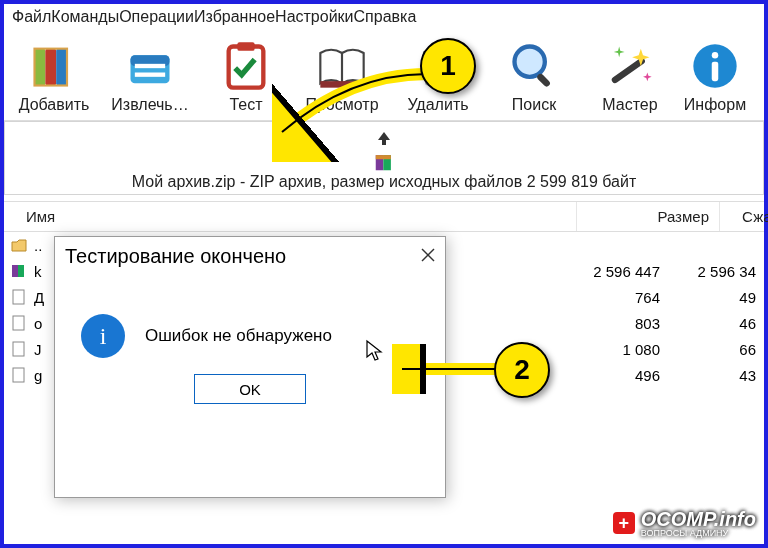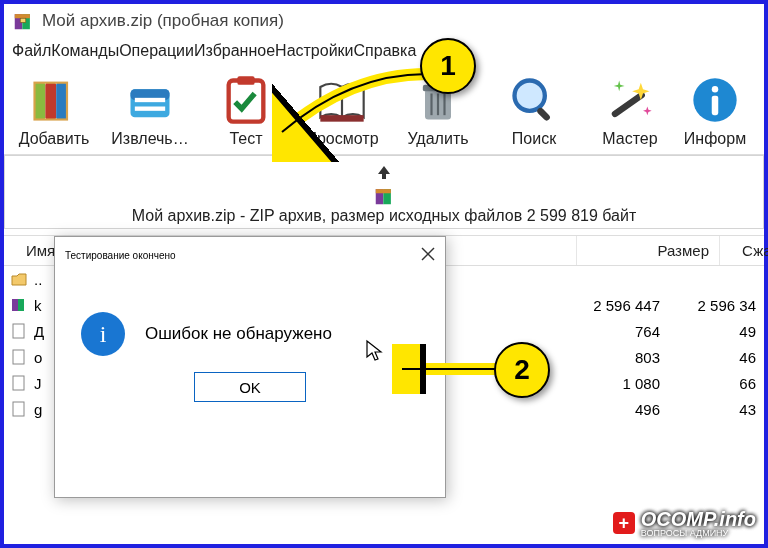--- a/index.html
+++ b/index.html
@@ -138,21 +138,21 @@
     height: 260px;
     background: #fff;
     border: 1px solid #9a9a9a;
     box-shadow: 2px 2px 14px rgba(0,0,0,.25);
   }
   .dialog .dtitle {
     display: flex;
     justify-content: space-between;
     align-items: center;
     padding: 8px 10px;
-    font-size: 10px;
+    font-size: 20px;
   }
   .dialog .dbody {
     display: flex;
     align-items: center;
     gap: 20px;
     padding: 38px 22px 16px 26px;
   }
   .dialog .info-icn {
     width: 44px; height: 44px; border-radius: 50%;
     background: #1976d2;
@@ -218,30 +218,20 @@
     position: absolute;
     left: 360px;
     top: 335px;
   }
 </style>
 </head>
 <body>
 
 <div class="outer">
 
-  <div class="titlebar">
-
-    <svg class="winrar-icon" viewBox="0 0 32 32">
-      <rect x="4" y="6" width="11" height="22" fill="#7a3a9a"></rect>
-      <rect x="15" y="6" width="11" height="22" fill="#18a85a"></rect>
-      <rect x="4" y="6" width="22" height="6" fill="#d38a2f"></rect>
-      <rect x="12" y="12" width="8" height="6" fill="#f3d36b" stroke="#7a5a1a"></rect>
-    </svg>
-    <span class="title">Мой архив.zip (пробная копия)</span>
-  </div>
 
   <div class="menubar">
     <span>Файл</span>
     <span>Команды</span>
     <span>Операции</span>
     <span>Избранное</span>
     <span>Настройки</span>
     <span>Справка</span>
   </div>
 

